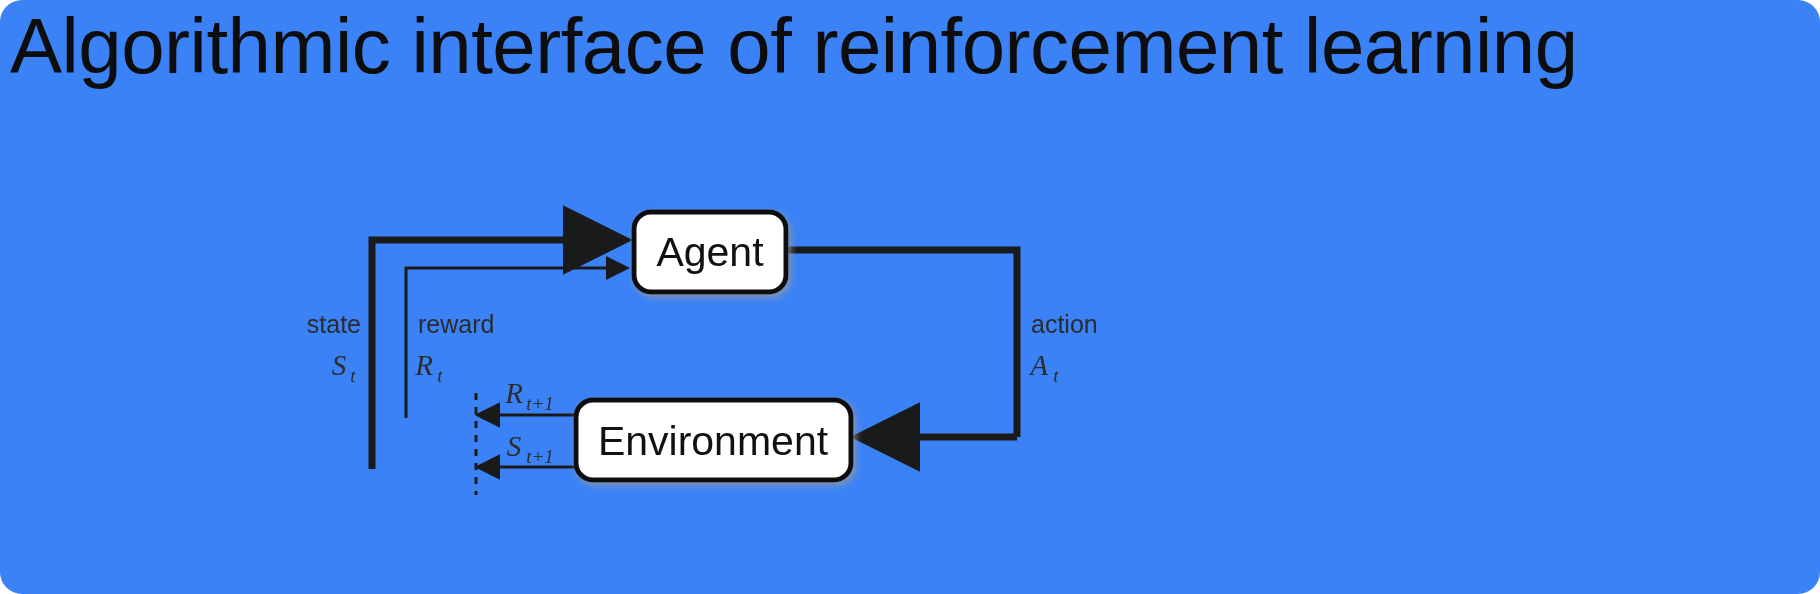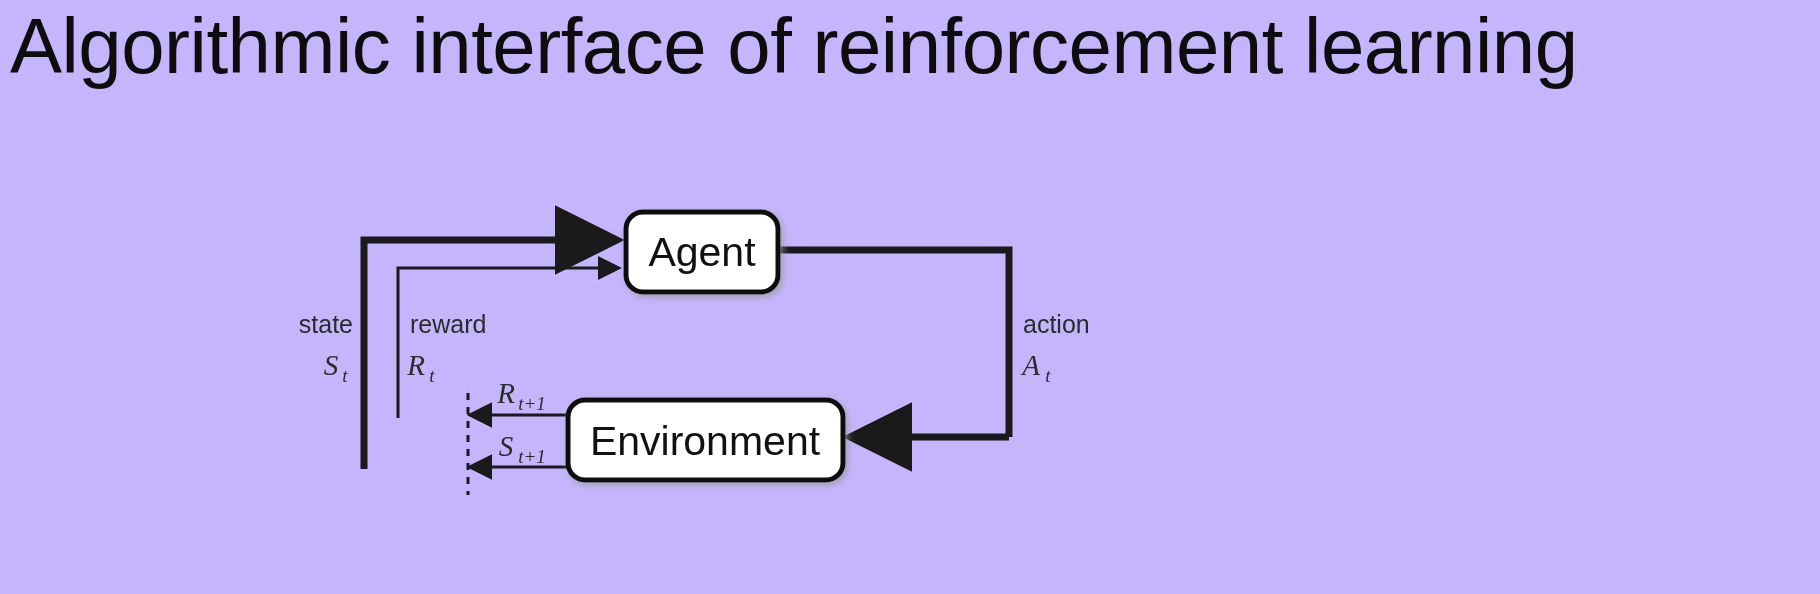--- a/index.html
+++ b/index.html
@@ -29,21 +29,21 @@
     font-family: "Liberation Sans", sans-serif;
     font-size: 78px;
     font-weight: 400;
     line-height: 1.08;
     letter-spacing: -0.5px;
     color: #0d0d0d;
     white-space: nowrap;
   }
   #diagram-wrap {
     position: absolute;
-    left: 268px;
+    left: 276px;
     top: 175px;
     width: 1000px;
     height: 350px;
   }
   #diagram-svg {
     display: block;
     width: 1000px;
     height: 350px;
   }
   .diag-label-text {
@@ -65,21 +65,21 @@
   }
   .box-label {
     font-family: "Liberation Sans", sans-serif;
     font-size: 41px;
     fill: #111111;
   }
 </style>
 </head>
 <body>
 
-<div id="slide" style="background: #c4b5fd;">
+<div id="slide" style="background: #3b82f6; border-radius: 22px;">
 
   <div id="slide-title" style="color: rgb(13, 13, 13);">Algorithmic interface of reinforcement learning</div>
 
   <div id="diagram-wrap">
     <svg id="diagram-svg" viewBox="0 0 1000 350" xmlns="http://www.w3.org/2000/svg">
 
       <defs>
         <marker id="arrowThick" viewBox="0 0 12 12" refX="10" refY="6" markerWidth="10" markerHeight="10" orient="auto-start-reverse">
           <path d="M 0 0 L 12 6 L 0 12 z" fill="#1a1a1a"></path>
         </marker>

